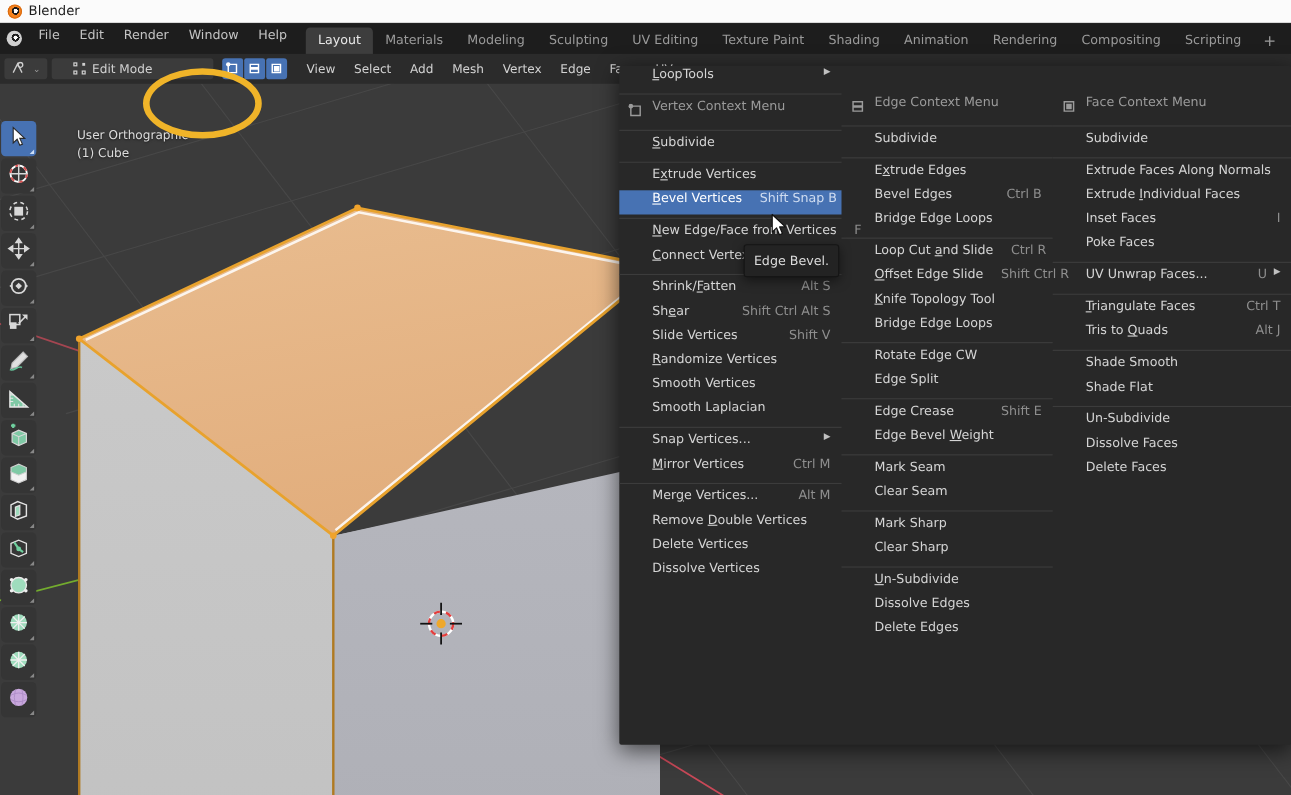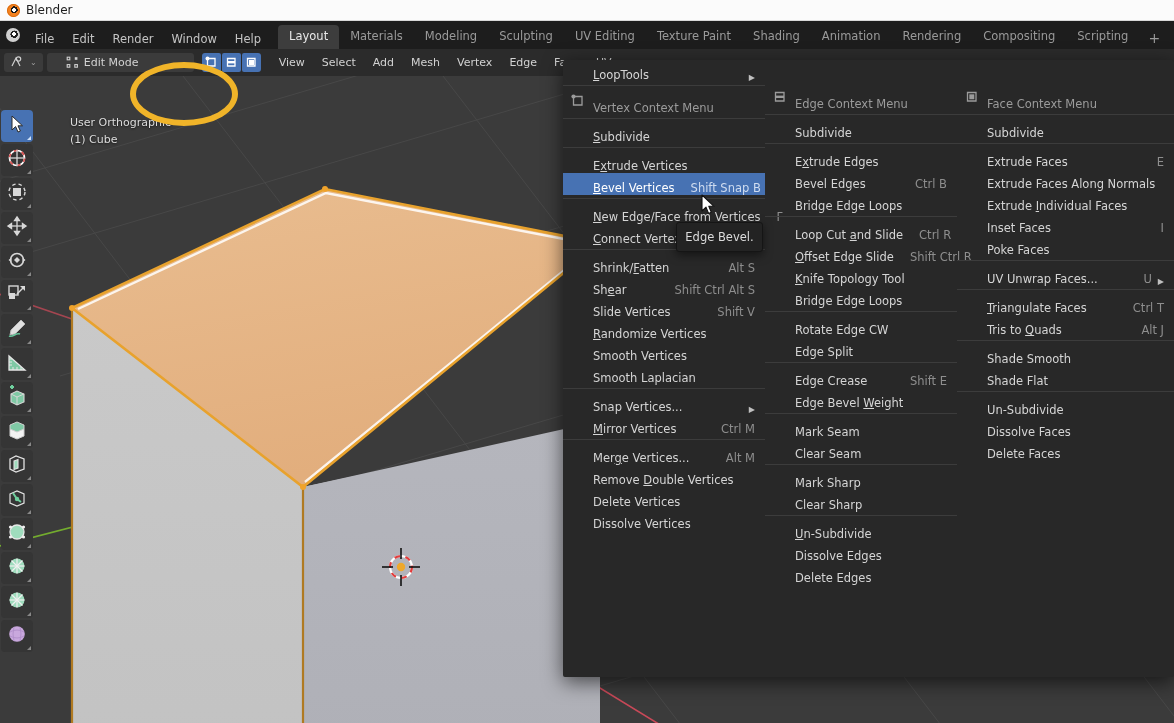--- a/index.html
+++ b/index.html
@@ -18,21 +18,21 @@
     display:flex;align-items:center;gap:6px;padding-left:7px;box-sizing:border-box;
   }
   .tb-logo{width:13px;height:13px;border-radius:50%;
     background:radial-gradient(circle at 55% 45%,#ffffff 0 18%,#1a1a1a 19% 34%,#f4821f 35% 100%);
     box-shadow:inset 0 0 0 1px #d96b10;}
   .tb-title{font-size:12px;color:#1d1d1d;font-family:"DejaVu Sans",sans-serif;}
 
   
   .topbar{
     position:absolute;left:0;top:21px;width:1174px;height:28px;
-    background:#1d1d1d;display:flex;align-items:flex-end;
+    background:#1d1d1d;display:flex;align-items:flex-start;
   }
   .bl-icon{width:26px;height:28px;display:flex;align-items:center;justify-content:center;}
   .bl-icon .glyph{width:14px;height:14px;border-radius:50%;
     background:radial-gradient(circle at 58% 44%,#ffffff 0 16%,#1d1d1d 17% 32%,#d0d0d0 33% 100%);}
   .menu-item{
     font-size:11.5px;color:#c4c4c4;padding:3px 9px;border-radius:3px;white-space:nowrap;cursor:default;
   }
   .ws-tabs{display:flex;align-items:flex-end;height:28px;margin-left:8px;}
   .ws-tab{
     font-size:11.5px;color:#9a9a9a;padding:6px 11px 7px;white-space:nowrap;cursor:default;
@@ -91,21 +91,21 @@
     box-sizing:border-box;
   }
   #menu-wrap{position:absolute;left:563px;top:60px;width:611px;height:617px;z-index:20;
     background:#282828;box-shadow:0 5px 20px rgba(0,0,0,.6);border-radius:2px;}
   .col{position:absolute;top:0;box-sizing:border-box;}
   .col-1{left:0;width:202px;}
   .col-2{left:202px;width:192px;}
   .col-3{left:394px;width:217px;}
 
   .mrow{
-    height:22px;display:flex;align-items:flex-end;position:relative;
+    height:22px;display:flex;align-items:flex-start;position:relative;
     padding-left:30px;padding-right:10px;box-sizing:border-box;
   }
   .col-2 .mrow,.col-3 .mrow{padding-left:30px;}
   .mrow .txt{font-size:11.5px;color:#d5d5d5;white-space:nowrap;}
   .mrow .txt u{text-decoration:underline;text-underline-offset:1px;}
   .mrow .sc{margin-left:auto;font-size:11.5px;color:#8e8e8e;white-space:nowrap;padding-left:16px;}
   .mrow .arrow{margin-left:auto;font-size:8px;color:#c0c0c0;}
   .mrow.hl{background:#4772b3;}
   .mrow.hl .txt{color:#ffffff;}
   .mrow.hl .sc{color:#cfdcf0;}
@@ -638,24 +638,20 @@
               <rect x="4.3" y="4.3" width="5" height="5" fill="#9b9b9b"></rect>
             </svg></span>
           <span class="txt">Face Context Menu</span>
         </div>
         <div class="sep"></div>
         <div class="mrow">
           <span class="txt">Subdivide</span>
         </div>
         <div class="sep"></div>
         <div class="mrow">
-          <span class="txt">Extrude Faces</span>
-          <span class="sc">E</span>
-        </div>
-        <div class="mrow">
           <span class="txt">Extrude Faces Along Normals</span>
         </div>
         <div class="mrow">
           <span class="txt">Extrude <u>I</u>ndividual Faces</span>
         </div>
         <div class="mrow">
           <span class="txt">Inset Faces</span>
           <span class="sc">I</span>
         </div>
         <div class="mrow">

